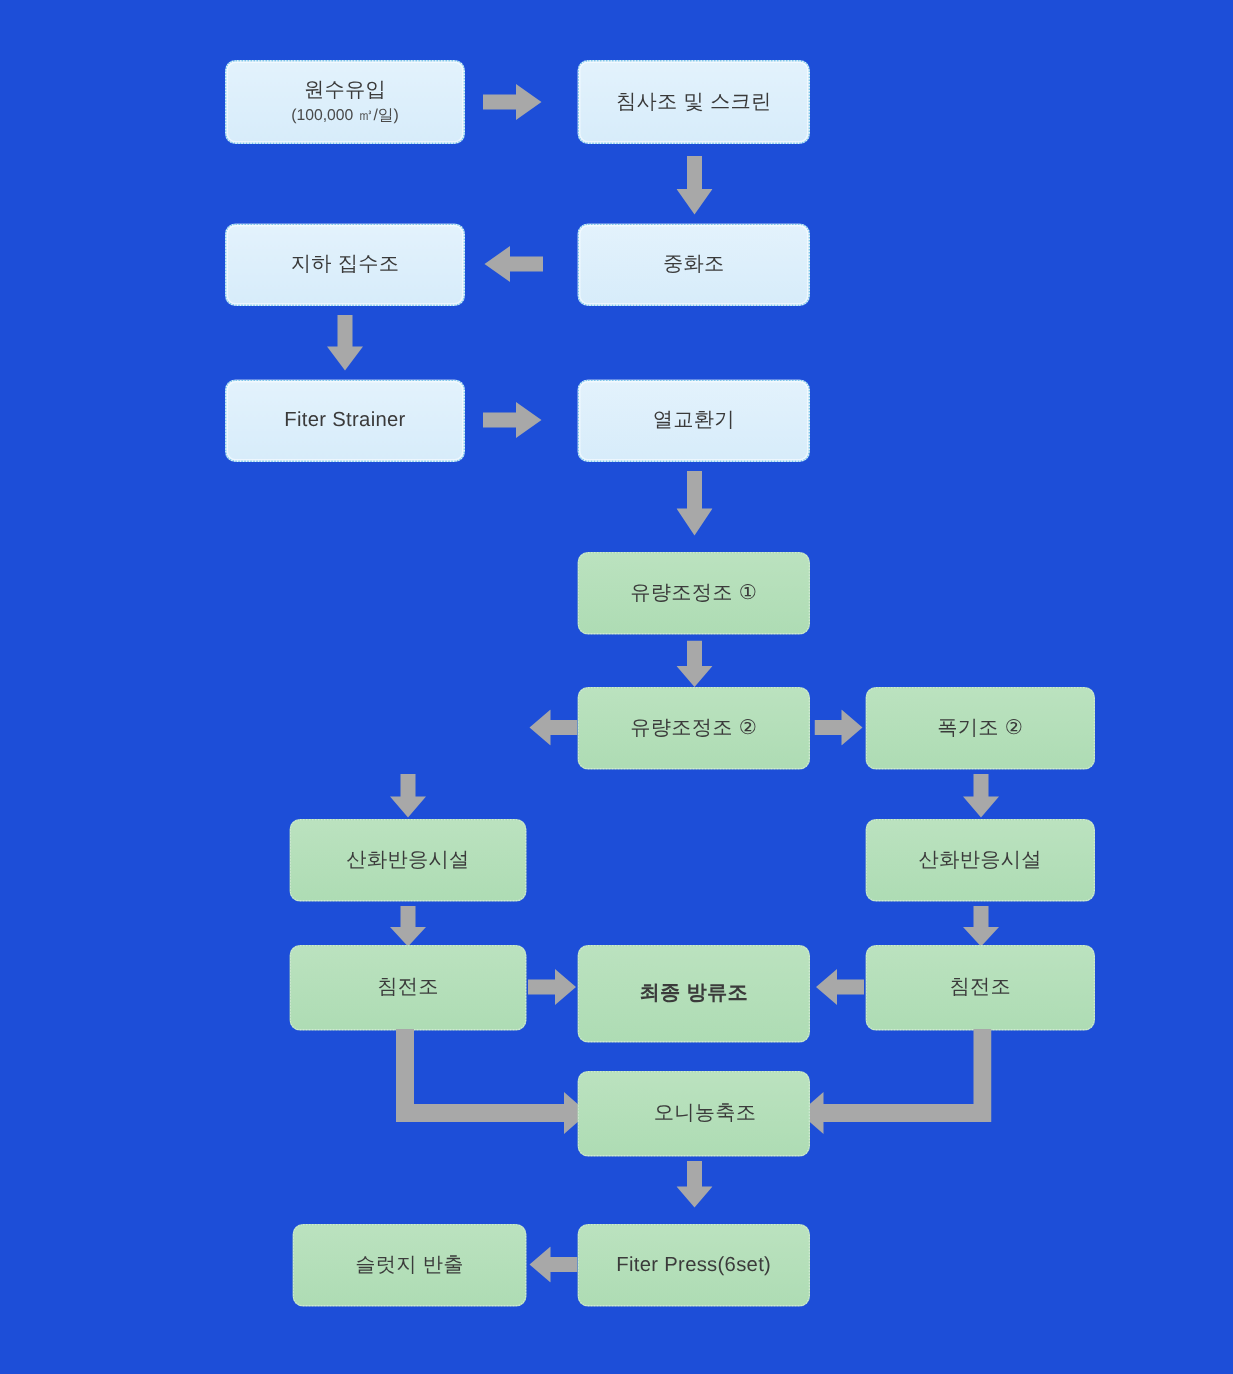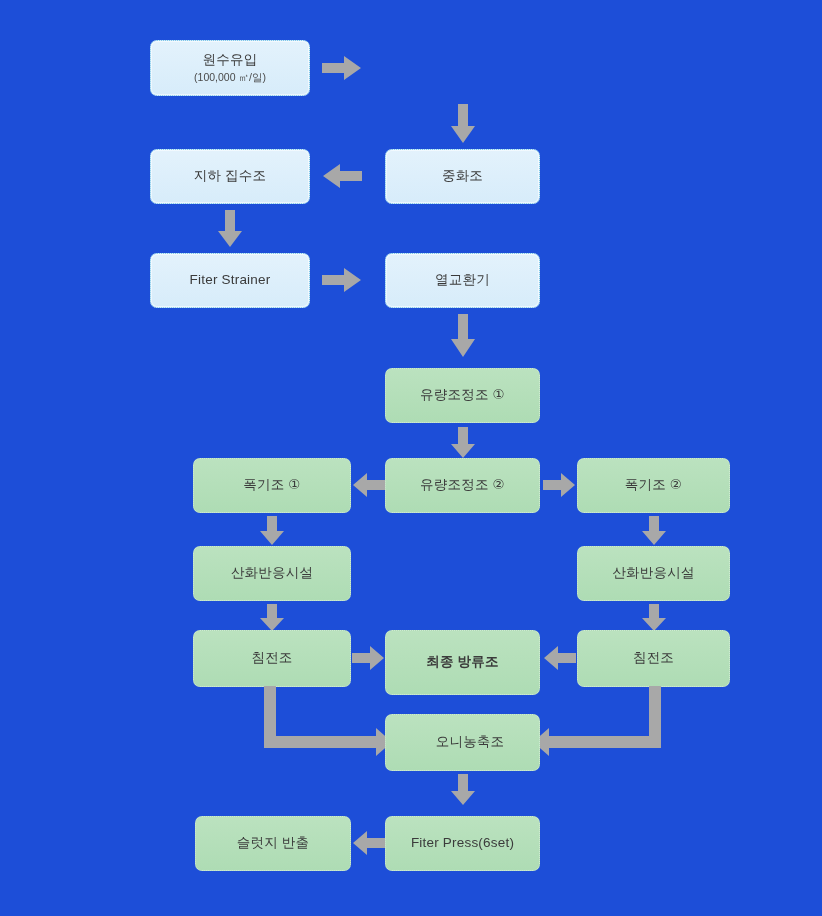--- a/index.html
+++ b/index.html
@@ -85,20 +85,23 @@
     <span class="title">원수유입</span>
     <span class="subtitle">(100,000 ㎥/일)</span>
   </div>
 
   <div class="arrow" style="left:322px; top:56px;">
     <svg width="40" height="24" viewBox="0 0 40 24" aria-hidden="true">
       <path d="M0 7 L22 7 L22 0 L39 12 L22 24 L22 17 L0 17 Z" fill="#a8a8a8"></path>
     </svg>
   </div>
 
+  <div class="box blue" style="left:385px; top:40px; width:155px; height:56px;">
+    <span class="title">침사조 및 스크린</span>
+  </div>
 
   <div class="arrow" style="left:451px; top:104px;">
     <svg width="24" height="40" viewBox="0 0 24 40" aria-hidden="true">
       <path d="M7 0 L17 0 L17 22 L24 22 L12 39 L0 22 L7 22 Z" fill="#a8a8a8"></path>
     </svg>
   </div>
 
   <div class="box blue" style="left:150px; top:149px; width:160px; height:55px;">
     <span class="title">지하 집수조</span>
   </div>
@@ -142,23 +145,20 @@
   <div class="box green" style="left:385px; top:368px; width:155px; height:55px;justify-content:center;">
     <span class="title">유량조정조 ①</span>
   </div>
 
   <div class="arrow" style="left:451px; top:427px;">
     <svg width="24" height="32" viewBox="0 0 24 32" aria-hidden="true">
       <path d="M7 0 L17 0 L17 17 L24 17 L12 31 L0 17 L7 17 Z" fill="#a8a8a8"></path>
     </svg>
   </div>
 
-  <div class="box green" style="left:193px; top:458px; width:158px; height:55px;">
-    <span class="title">폭기조 ①</span>
-  </div>
 
   <div class="arrow" style="left:352px; top:473px;">
     <svg width="33" height="24" viewBox="0 0 33 24" aria-hidden="true">
       <path d="M33 7 L15 7 L15 0 L1 12 L15 24 L15 17 L33 17 Z" fill="#a8a8a8"></path>
     </svg>
   </div>
 
   <div class="box green" style="left:385px; top:458px; width:155px; height:55px;">
     <span class="title">유량조정조 ②</span>
   </div>

